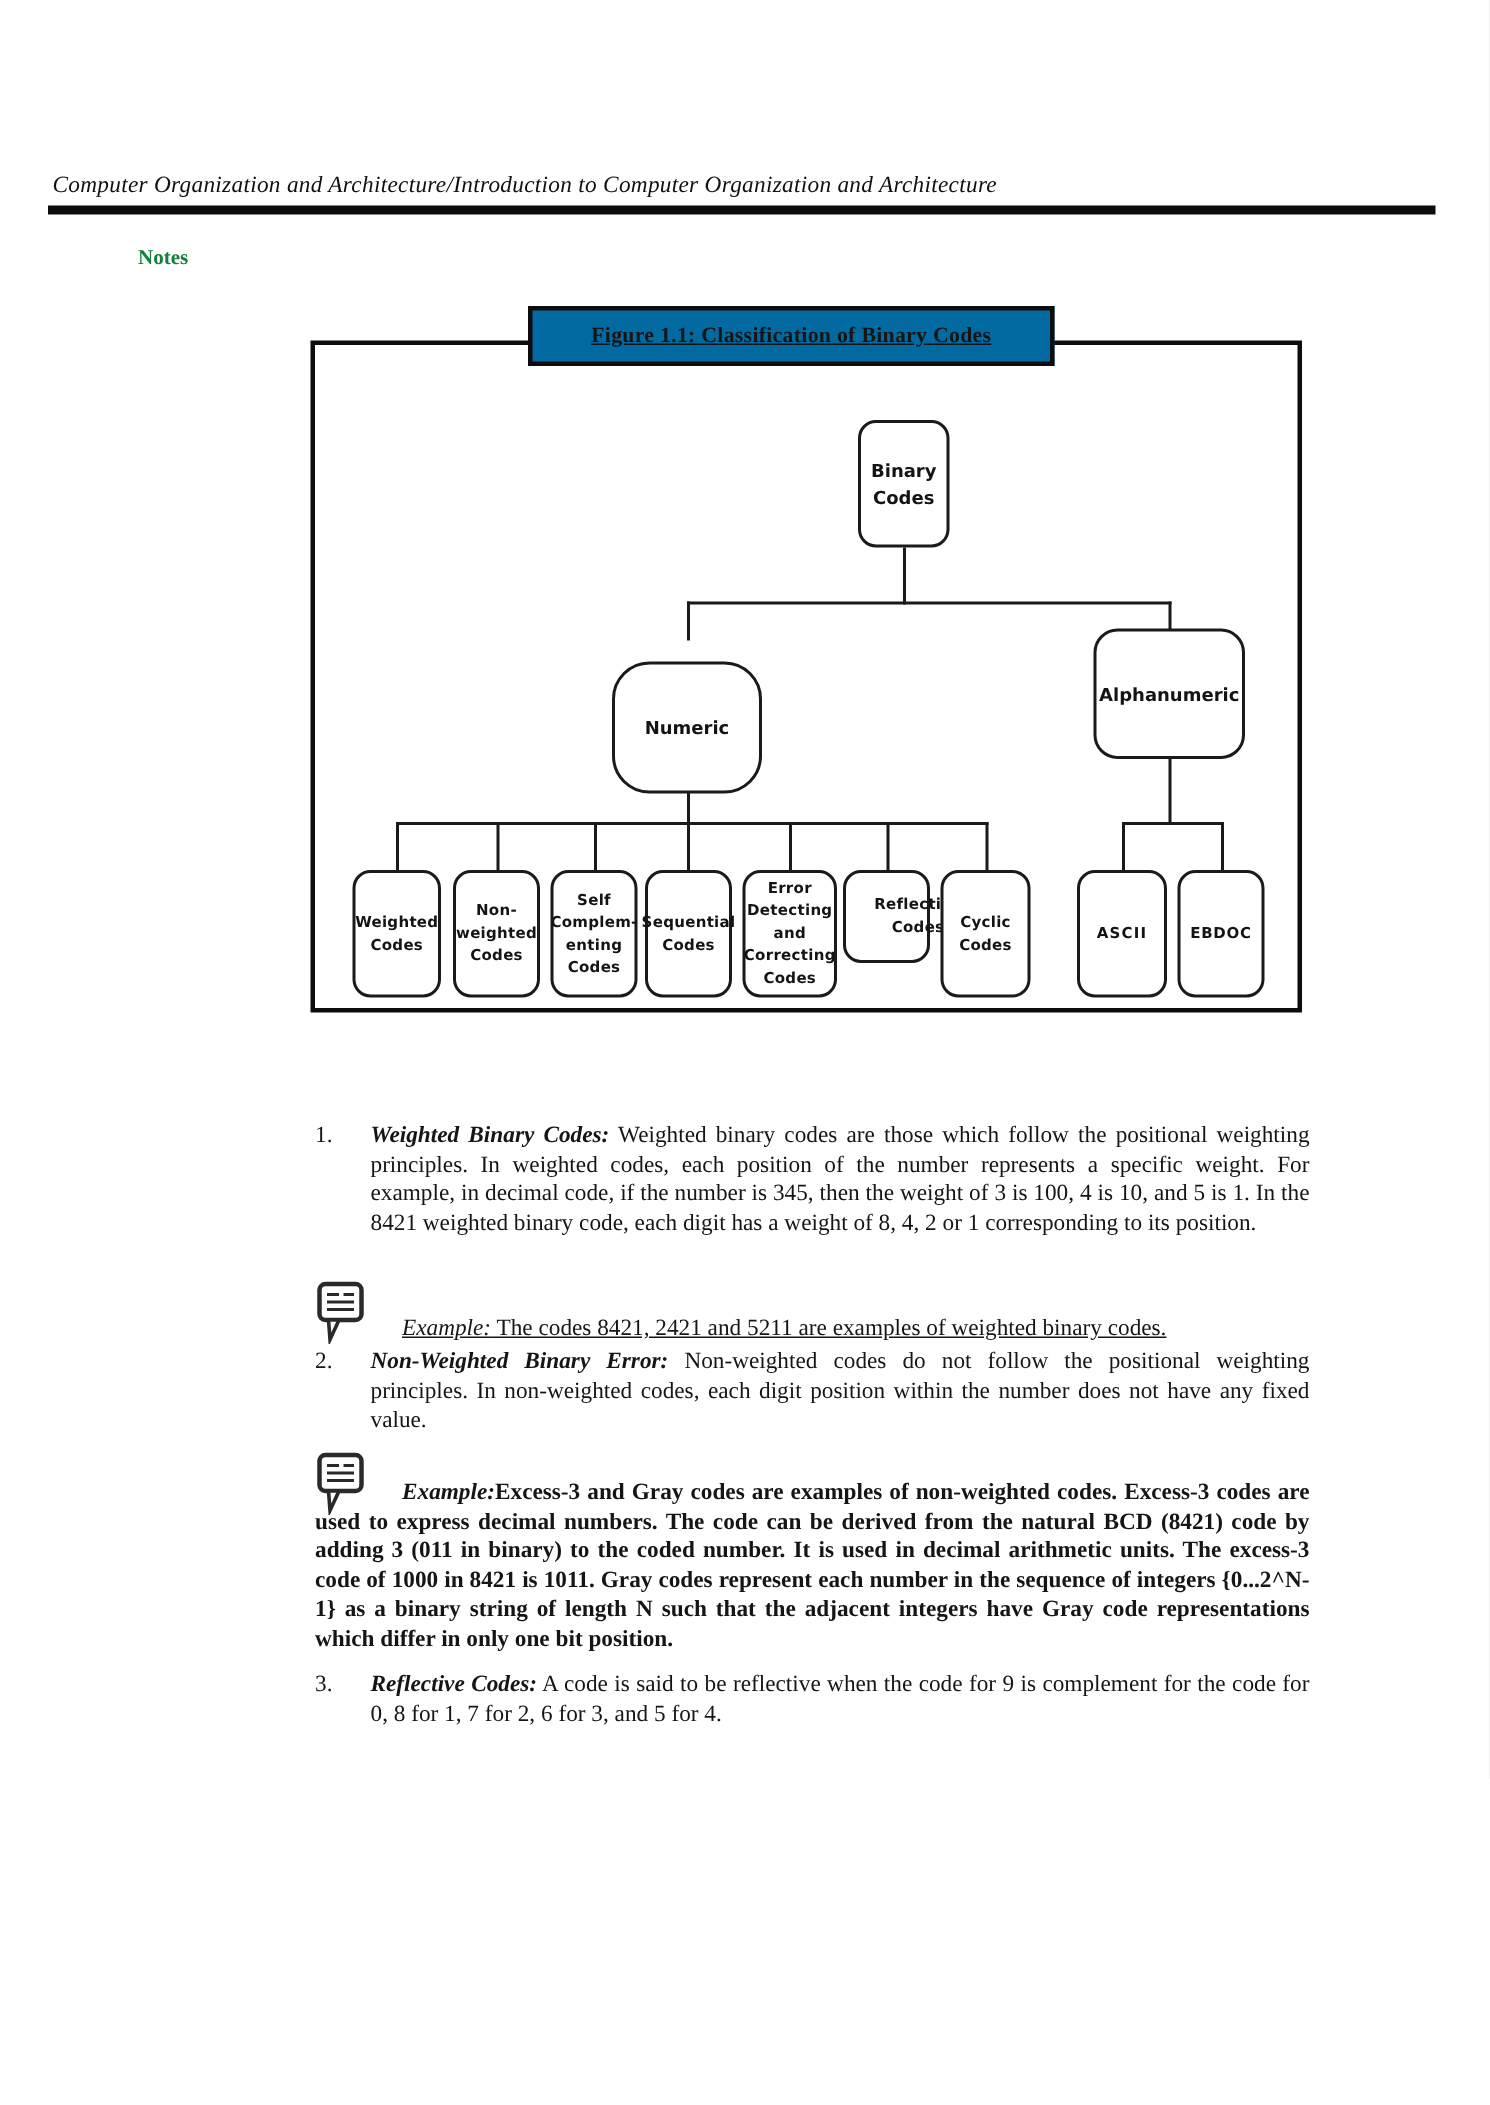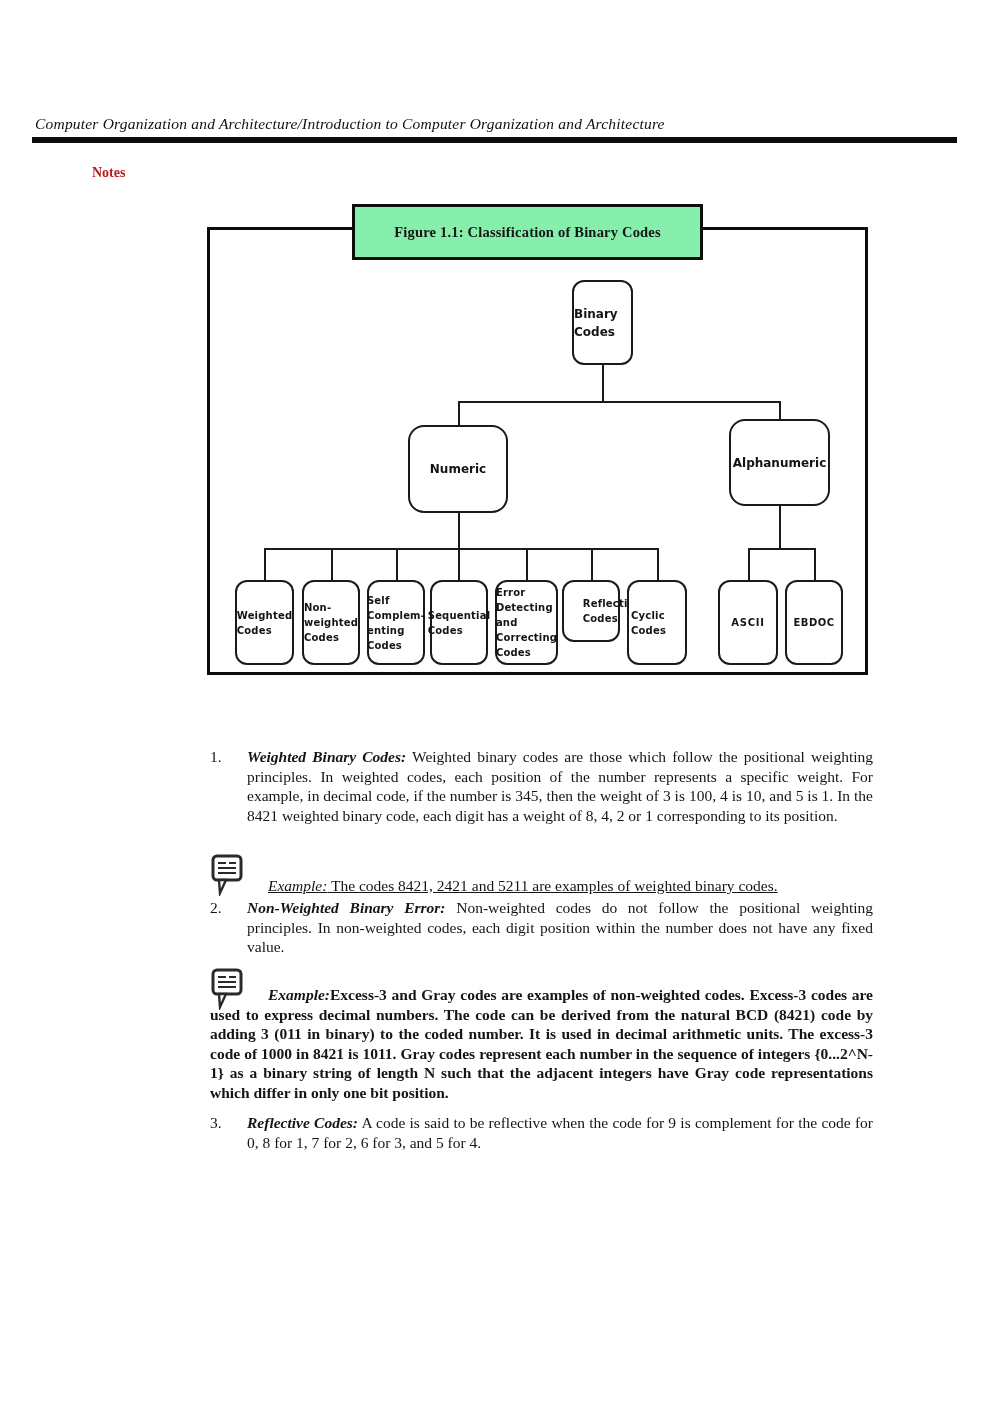--- a/index.html
+++ b/index.html
@@ -17,43 +17,43 @@
     position:absolute;left:35px;top:115px;width:900px;
     font-size:15.5px;font-weight:normal;font-style:italic;
     letter-spacing:.2px;color:#101010;
   }
   .hdr-rule{
     position:absolute;left:32px;top:137px;width:925px;height:6px;
     background:#0d0d0d;
   }
   .notes{
     position:absolute;left:92px;top:165px;
-    font-size:14px;font-weight:bold;color:#b91c1c;
+    font-size:14px;font-weight:bold;color:#15803d;
   }
   .intro{
     position:absolute;left:205px;top:169px;width:680px;
     font-size:15.5px;
   }
   
   .figure{position:absolute;left:207px;top:204px;width:661px;height:471px;}
   .outer-box{
     position:absolute;left:0;top:23px;width:661px;height:448px;
     border:3px solid #0d0d0d;box-sizing:border-box;background:#fff;
   }
   .fig-title{
-    position:absolute;left:145px;top:0;width:351px;height:56px;
-    border:3px solid #0d0d0d;box-sizing:border-box;background:#86efac;z-index:3;
+    position:absolute;left:145px;top:0;width:351px;height:40px;
+    border:3px solid #0d0d0d;box-sizing:border-box;background:#0369a1;z-index:3;
     display:flex;align-items:center;justify-content:center;
-    font-size:14.5px;font-weight:bold;letter-spacing:.2px;
+    font-size:14.5px;font-weight:bold;letter-spacing:.2px;text-decoration:underline;
   }
   .ln{position:absolute;background:#1a1a1a;z-index:1;}
   .node{
     position:absolute;z-index:2;background:#fff;
     border:2px solid #1a1a1a;box-sizing:border-box;
-    display:flex;align-items:center;justify-content:center;
+    display:flex;align-items:center;justify-content:center;text-align:center;
     font-family:"DejaVu Sans", sans-serif;font-weight:bold;color:#141414;
   }
   .root{border-radius:12px;font-size:12px;line-height:1.5;}
   .l2{border-radius:16px;font-size:12px;}
   .leaf{border-radius:12px;font-size:10px;line-height:1.5;padding:2px;overflow-wrap:break-word;letter-spacing:.2px;}
   
   .para{
     position:absolute;left:210px;top:702px;width:663px;
     font-size:15.5px;line-height:19.5px;text-align:justify;
   }
@@ -96,21 +96,21 @@
     <div class="ln" style="left:251px;top:344px;width:2px;height:32px;"></div>
     <div class="ln" style="left:319px;top:344px;width:2px;height:32px;"></div>
     <div class="ln" style="left:384px;top:344px;width:2px;height:32px;"></div>
     <div class="ln" style="left:450px;top:344px;width:2px;height:32px;"></div>
     <div class="ln" style="left:572px;top:302px;width:2px;height:42px;"></div>
     <div class="ln" style="left:541px;top:344px;width:68px;height:2px;"></div>
     <div class="ln" style="left:541px;top:344px;width:2px;height:32px;"></div>
     <div class="ln" style="left:607px;top:344px;width:2px;height:32px;"></div>
 
     <div class="node root" style="left:365px;top:76px;width:61px;height:85px;">Binary Codes</div>
-    <div class="node l2" style="left:201px;top:221px;width:100px;height:88px;">Numeric</div>
+    <div class="node l2" style="left:201px;top:237px;width:100px;height:88px;border-radius:25px;">Numeric</div>
     <div class="node l2" style="left:522px;top:215px;width:101px;height:87px;">Alphanumeric</div>
 
     <div class="node leaf" style="left:28px;top:376px;width:59px;height:85px;">Weighted Codes</div>
     <div class="node leaf" style="left:95px;top:376px;width:58px;height:85px;">Non-weighted Codes</div>
     <div class="node leaf" style="left:160px;top:376px;width:58px;height:85px;">Self Complem-enting Codes</div>
     <div class="node leaf" style="left:223px;top:376px;width:58px;height:85px;">Sequential Codes</div>
     <div class="node leaf" style="left:288px;top:376px;width:63px;height:85px;">Error Detecting and Correcting Codes</div>
     <div class="node leaf" style="left:355px;top:376px;width:58px;height:62px;padding-left:44px;">Reflective Codes</div>
     <div class="node leaf" style="left:420px;top:376px;width:60px;height:85px;">Cyclic Codes</div>
 

